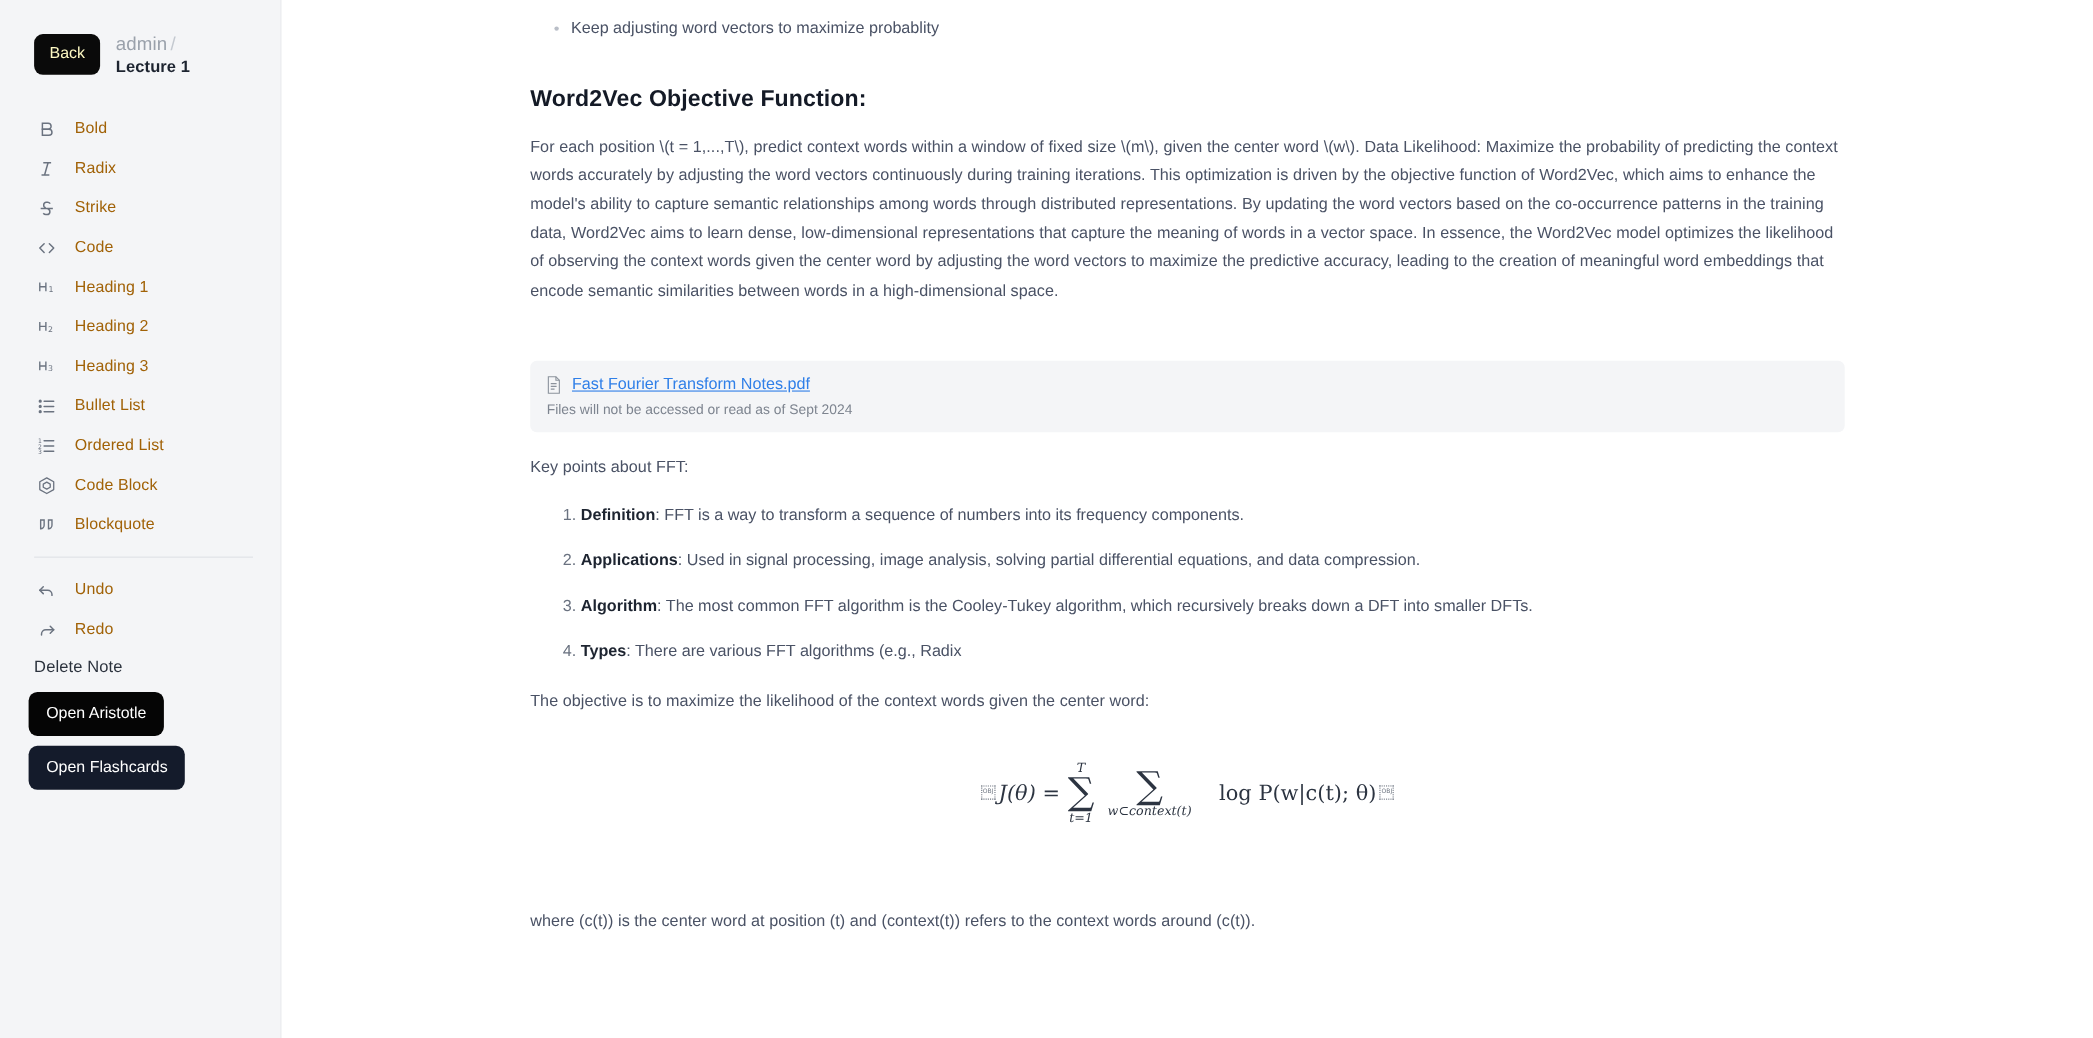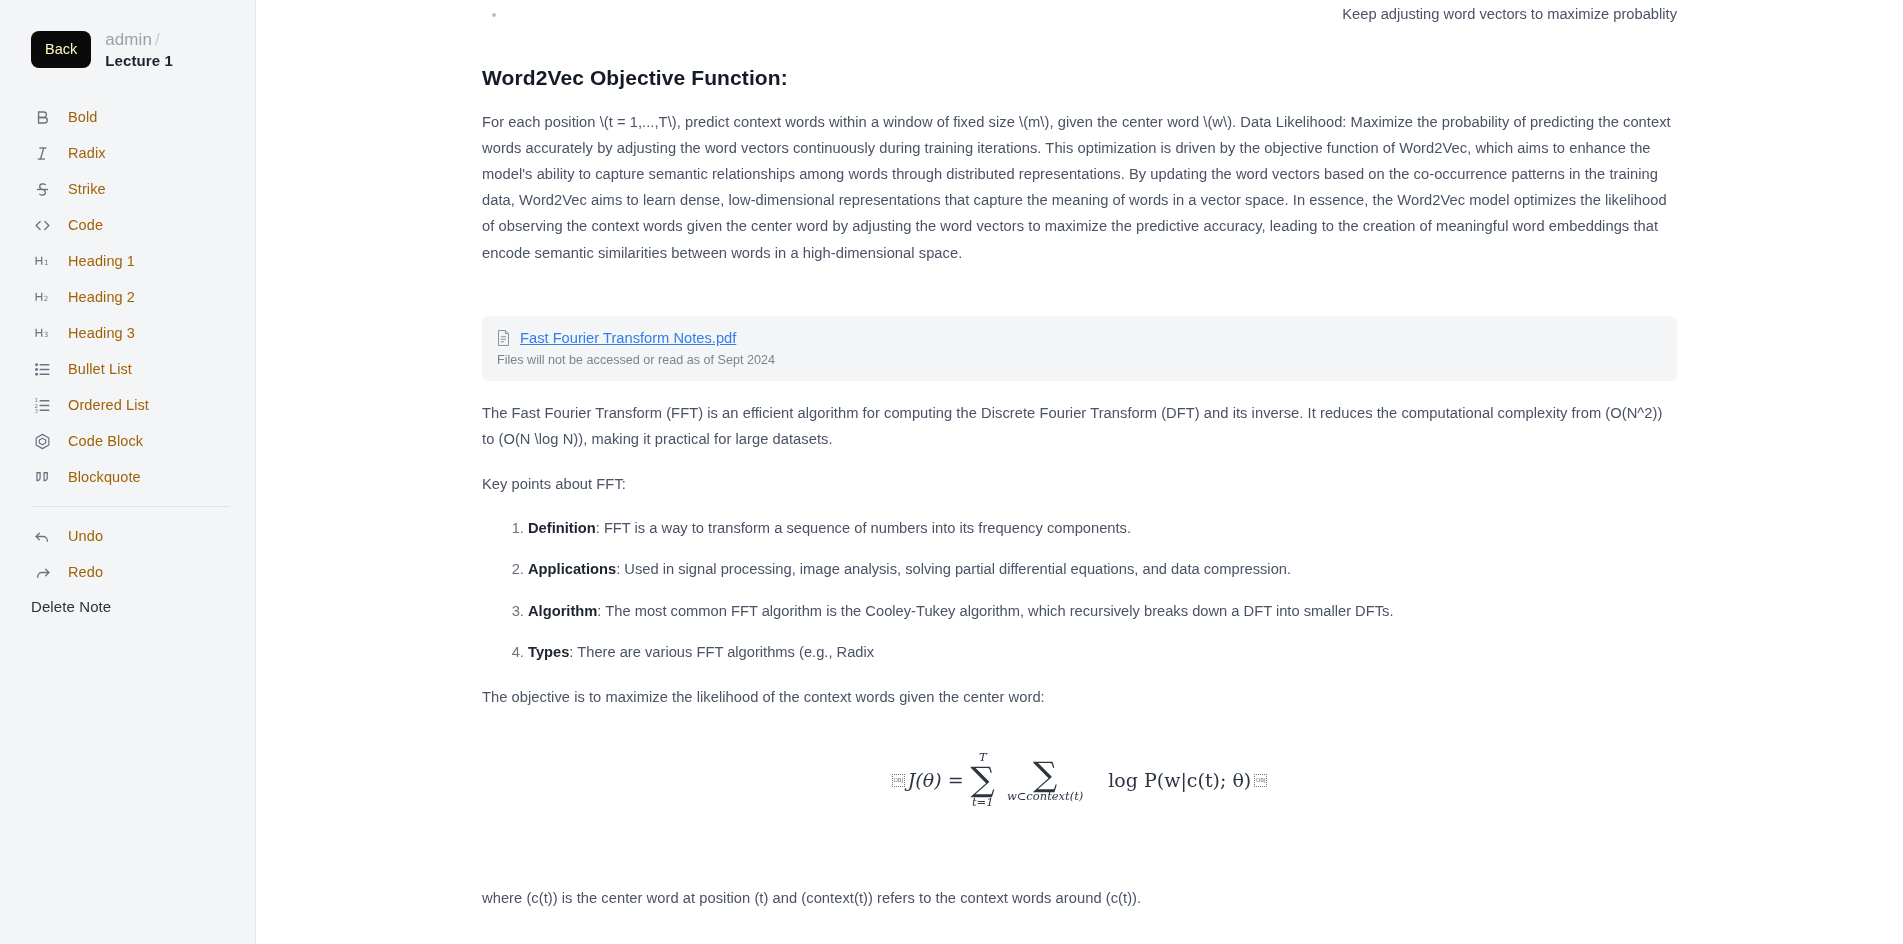--- a/index.html
+++ b/index.html
@@ -110,21 +110,21 @@
   }
   .doc {
     width: 1271px;
     margin: 0 auto;
     padding: 0 0 0 0;
     color: #434b5c;
   }
   .inner { padding: 0 38px; }
 
   .pre-bullets { padding-top: 3px; }
-  .pre-bullets ul { margin: 0; padding-left: 25px; list-style: disc; text-align: right; }
+  .pre-bullets ul { margin: 12px; padding-left: 25px; list-style: disc; }
   .pre-bullets li { font-size: 14.7px; line-height: 1.55; color: #4a5265; }
   .pre-bullets li::marker { color: #b9bec7; font-size: 13px; }
 
   h2.sec-title {
     font-size: 21px;
     font-weight: 700;
     color: #141a26;
     margin: 40px 0 0 0;
     letter-spacing: .1px;
   }
@@ -370,20 +370,24 @@
               <path d="M20 12h-9a5 5 0 0 0-5 5v1"></path>
             </svg>
         </span>
         <span class="lbl">Redo</span>
       </div>
 
     </div>
 
     <div class="delete-note">Delete Note</div>
 
+    <div class="sb-actions">
+      <button class="btn-dark">Open Aristotle</button>
+      <button class="btn-navy">Open Flashcards</button>
+    </div>
 
   </aside>
 
   <main class="main">
     <div class="doc">
       <div class="inner">
 
         <div class="pre-bullets">
           <ul>
             <li>Keep adjusting word vectors to maximize probablity</li>
@@ -403,21 +407,20 @@
                   <line x1="7.5" y1="12" x2="16" y2="12"></line>
                   <line x1="7.5" y1="16" x2="16" y2="16"></line>
                   <line x1="7.5" y1="20" x2="13" y2="20"></line>
                 </svg>
             </span>
             <a class="att-link">Fast Fourier Transform Notes.pdf</a>
           </div>
           <div class="att-sub">Files will not be accessed or read as of Sept 2024</div>
         </div>
 
-        <p class="body fft-p">The Fast Fourier Transform (FFT) is an efficient algorithm for computing the Discrete Fourier Transform (DFT) and its inverse. It reduces the computational complexity from (O(N^2)) to (O(N \log N)), making it practical for large datasets.</p>
 
         <p class="body keypoints">Key points about FFT:</p>
 
         <ol class="kp">
           <li><b>Definition</b><span>: FFT is a way to transform a sequence of numbers into its frequency components.</span></li>
           <li><b>Applications</b><span>: Used in signal processing, image analysis, solving partial differential equations, and data compression.</span></li>
           <li><b>Algorithm</b><span>: The most common FFT algorithm is the Cooley-Tukey algorithm, which recursively breaks down a DFT into smaller DFTs.</span></li>
           <li><b>Types</b><span>: There are various FFT algorithms (e.g., Radix</span></li>
         </ol>
 

